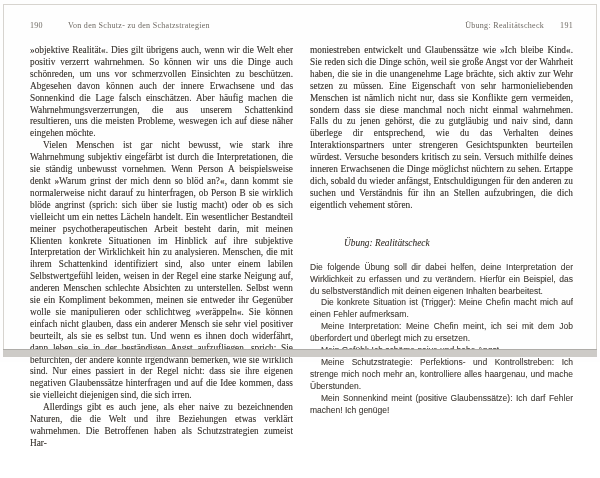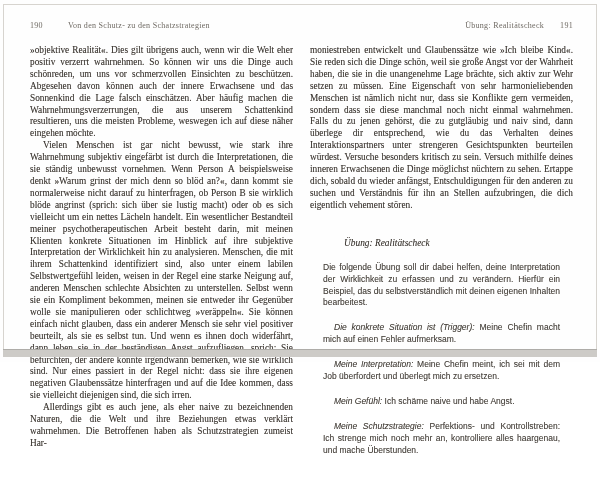--- a/index.html
+++ b/index.html
@@ -71,23 +71,23 @@
   .exercise {
     font-family: "Liberation Sans", sans-serif;
     font-size: 8.5px;
     line-height: 11.9px;
     text-align: justify;
     color: #47423c;
     text-shadow: 0 0 0.5px rgba(80,74,68,0.4);
     hyphens: auto;
     -webkit-hyphens: auto;
   }
-  .exercise p { margin: 13px; }
+  .exercise p { margin: 0; }
   .exercise p.indent { text-indent: 11px; }
-  .exercise .lead { font-style: italic; }
+  .exercise .lead { }
 </style>
 </head>
 <body>
 
 <div class="scan">
 
   <div class="scan-frame"></div>
 
   <div class="page page-left">
     <div class="page-header">

